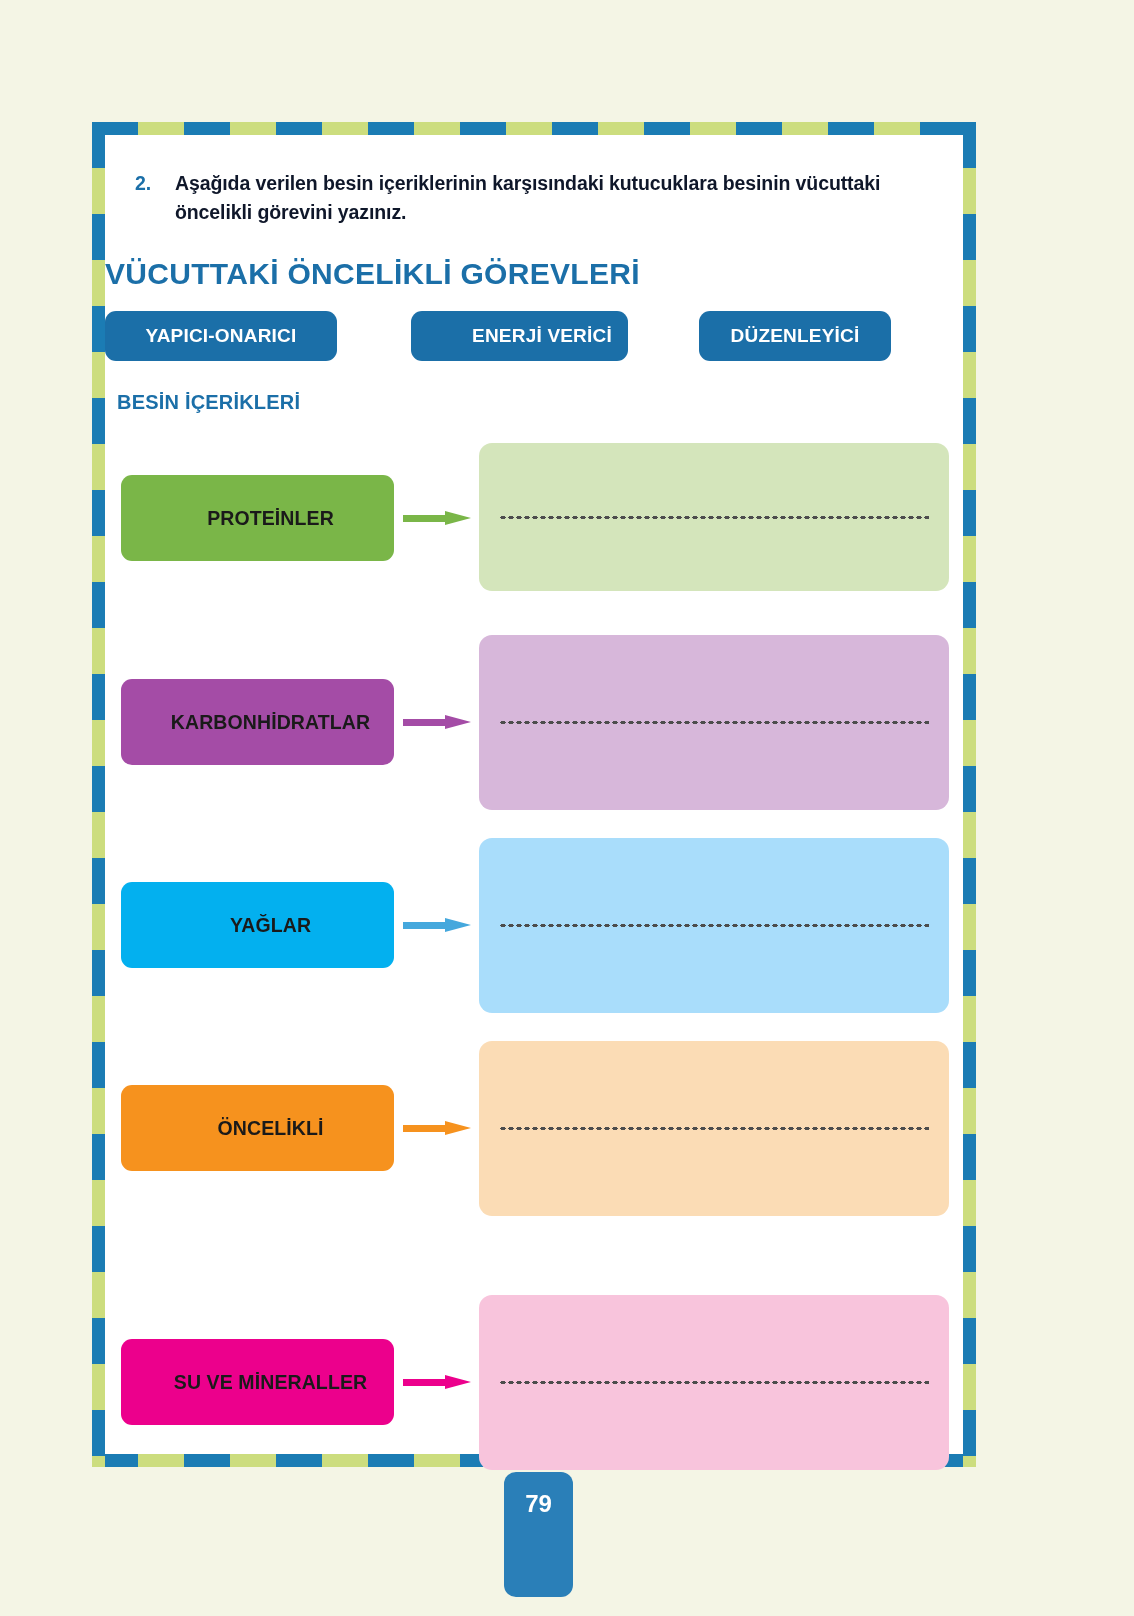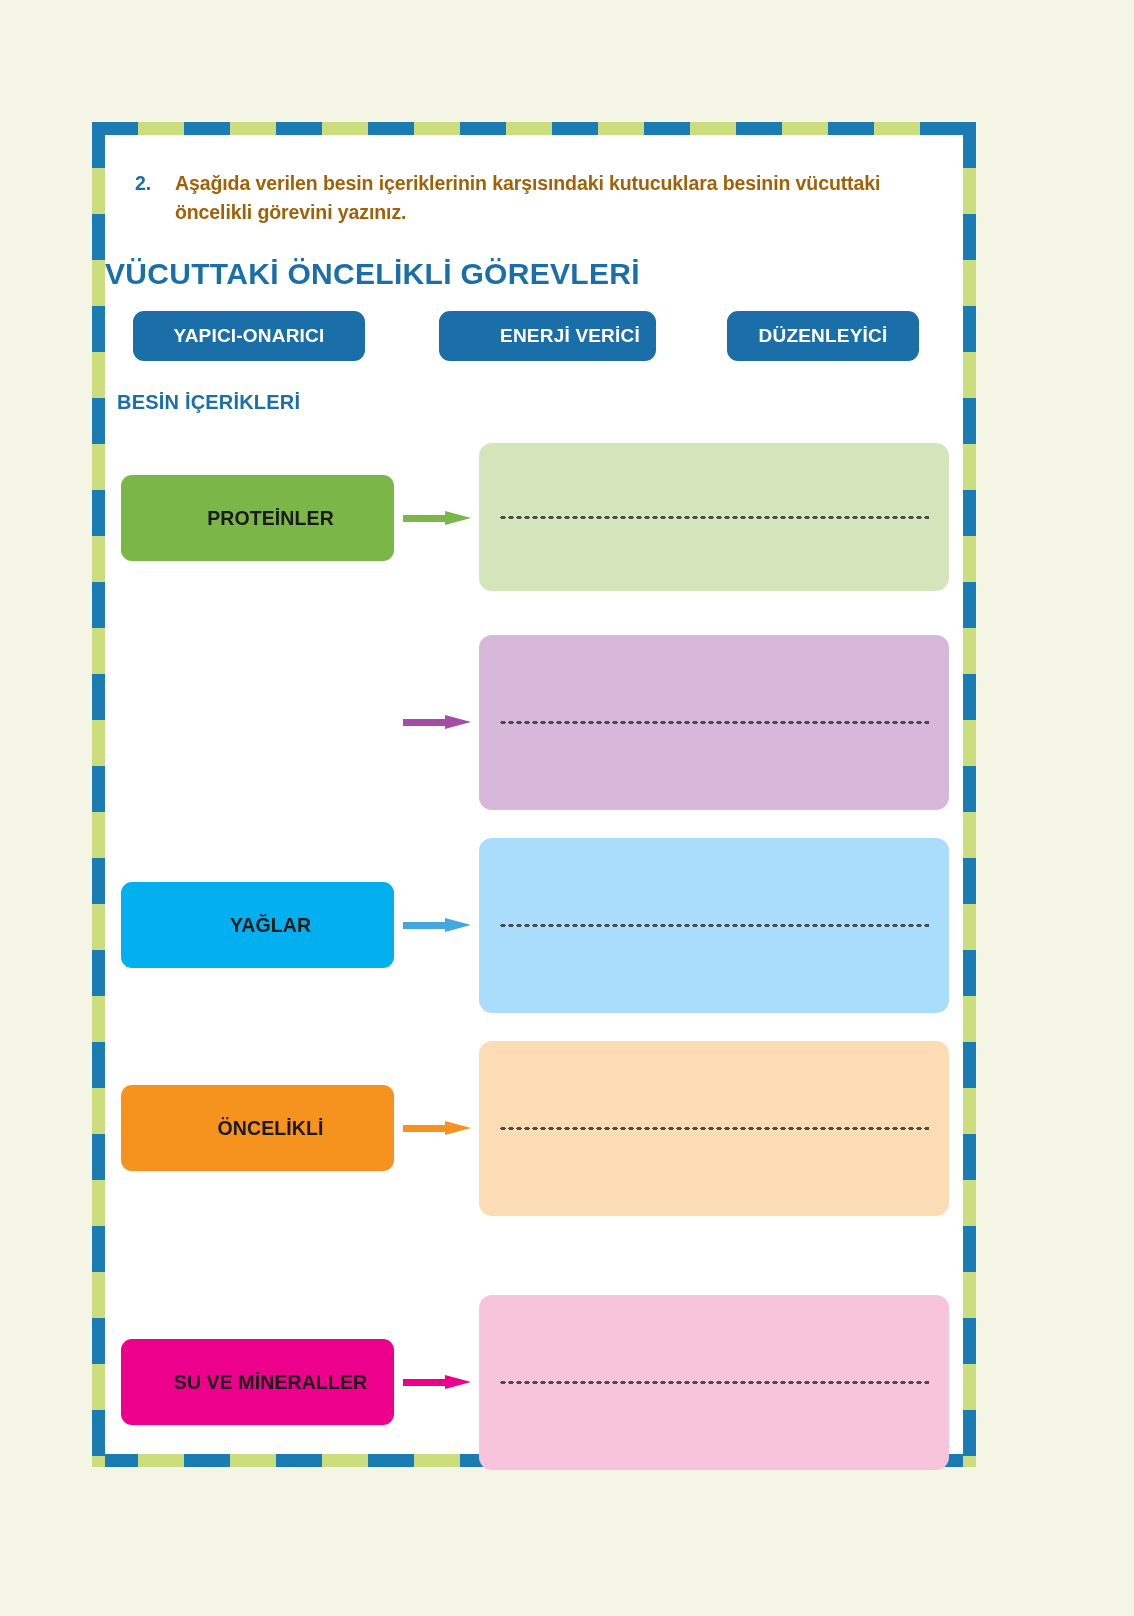--- a/index.html
+++ b/index.html
@@ -67,21 +67,21 @@
   }
   #question-number {
     color: #1b6fa8;
     font-size: 19.5px;
     font-weight: bold;
     width: 40px;
     flex: 0 0 40px;
     line-height: 1.5;
   }
   #question-text {
-    color: #a16207;
+    color: #0f172a;
     font-size: 19.5px;
     font-weight: bold;
     line-height: 1.5;
     flex: 1;
     letter-spacing: -0.1px;
   }
 
   
   #main-heading {
     position: absolute;
@@ -91,21 +91,21 @@
     text-align: left;
     color: #1b6fa8;
     font-size: 30px;
     font-weight: bold;
     letter-spacing: 0.3px;
   }
 
   
   #category-row {
     position: absolute;
-    left: 28px;
+    left: 0;
     top: 176px;
     width: 838px;
     height: 50px;
   }
   .pill {
     position: absolute;
     top: 0;
     height: 50px;
     background: #1b6fa8;
     border-radius: 11px;
@@ -258,20 +258,21 @@
         <div class="arrow">
           <div class="shaft" id="sh0" style="background: rgb(122, 182, 72);"></div>
             <div class="head" id="hd0" style="border-left-color: rgb(122, 182, 72);"></div>
         </div>
         <div class="answer-box answer-box-0" id="box0" style="background: rgb(212, 229, 187);">
           <div class="dots"></div>
         </div>
       </div>
 
       <div class="row row-1">
+        <div class="nutrient-label" id="lbl1" style="background: rgb(164, 76, 166);">KARBONHİDRATLAR</div>
         <div class="arrow">
           <div class="shaft" id="sh1" style="background: rgb(164, 76, 166);"></div>
             <div class="head" id="hd1" style="border-left-color: rgb(164, 76, 166);"></div>
         </div>
         <div class="answer-box" id="box1" style="background: rgb(215, 183, 218);">
           <div class="dots"></div>
         </div>
       </div>
 
       <div class="row row-2">
@@ -303,14 +304,15 @@
             <div class="head" id="hd4" style="border-left-color: rgb(236, 0, 140);"></div>
         </div>
         <div class="answer-box" id="box4" style="background: rgb(248, 196, 220);">
           <div class="dots"></div>
         </div>
       </div>
 
     </div>
   </div>
 
+  <div id="page-number">79</div>
 
 </div>
 
 </body></html>

